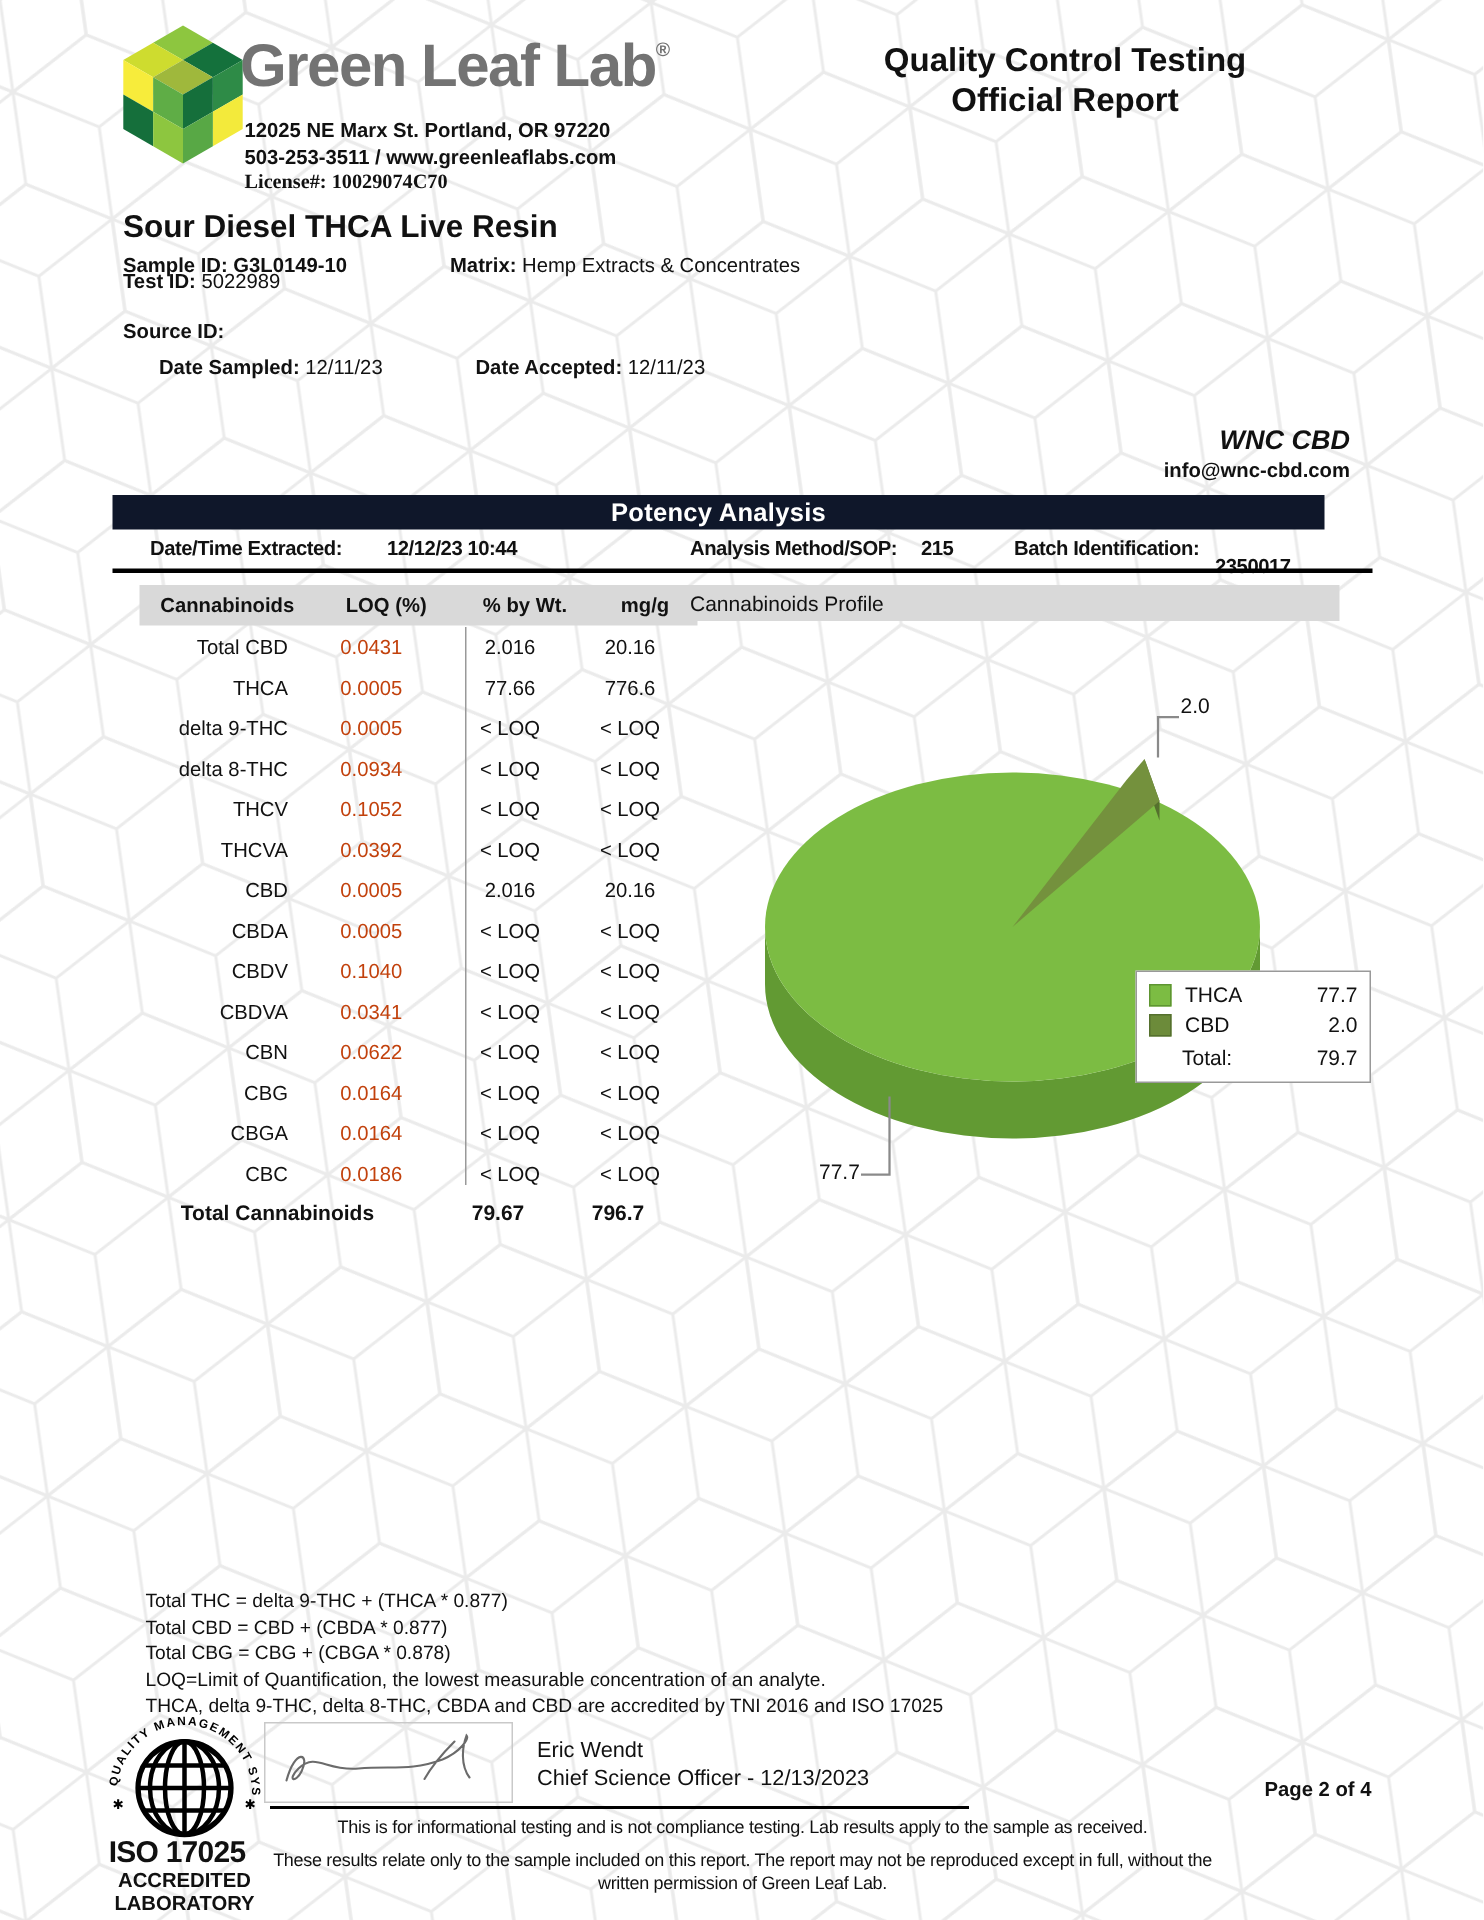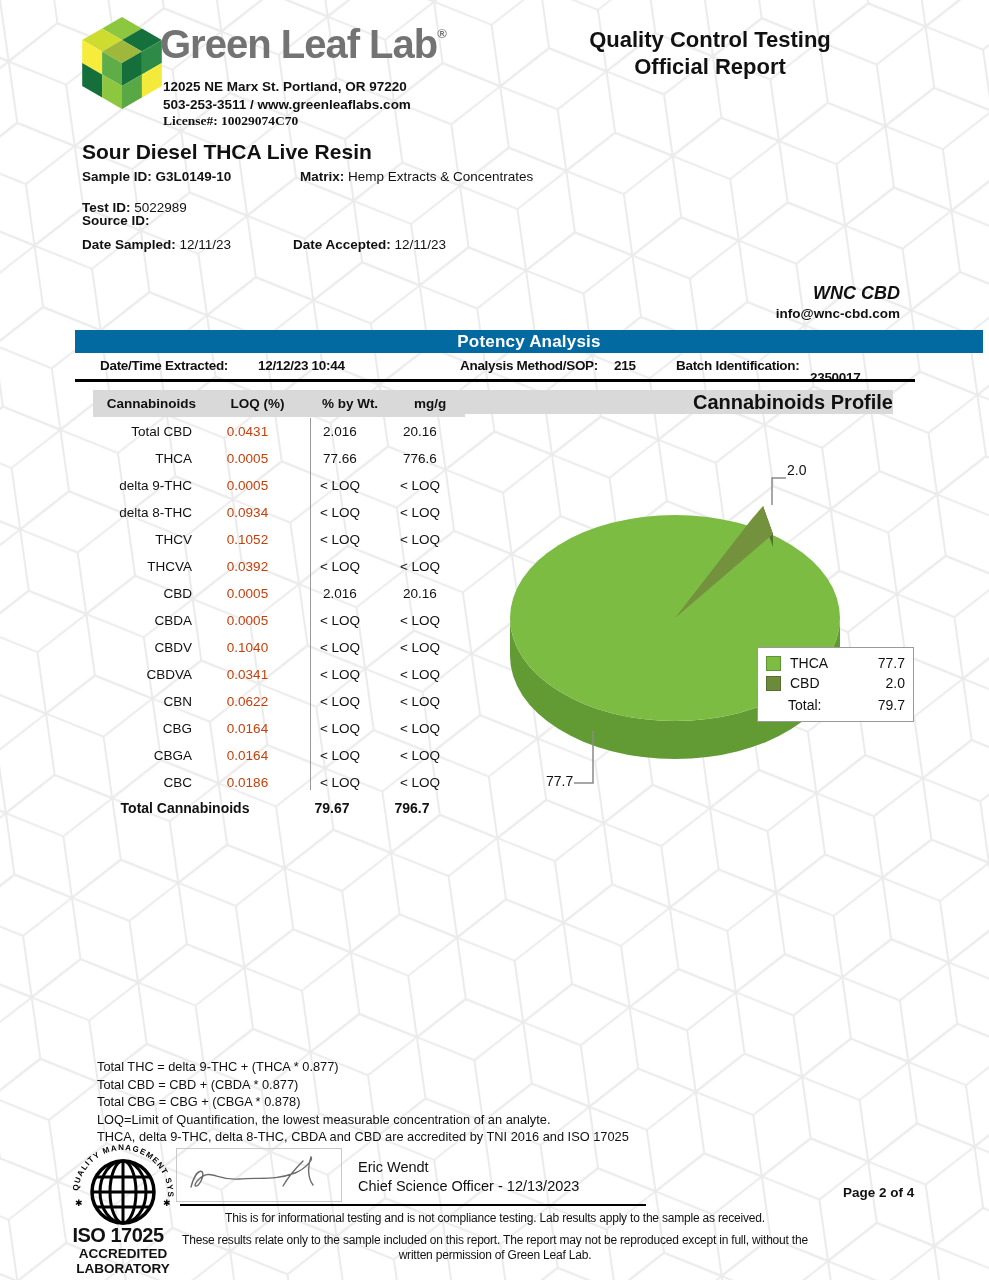--- a/index.html
+++ b/index.html
@@ -14,29 +14,29 @@
   .brand-reg{font-size:13px;vertical-align:20px;}
   .addr1{left:163px;top:79px;font-size:13.5px;font-weight:bold;}
   .addr2{left:163px;top:97px;font-size:13.5px;font-weight:bold;}
   .lic{left:163px;top:113px;font-size:13.5px;font-weight:bold;font-family:"Liberation Serif","DejaVu Serif",serif;}
   .qc{left:555px;top:26px;width:310px;text-align:center;font-size:22px;font-weight:bold;line-height:27px;}
 
   
   .sample-title{left:82px;top:140px;font-size:21px;font-weight:bold;}
   .info{font-size:13.5px;}
   .lab{font-weight:bold;}
-  .r1{top:169px;} .r2{top:200px;} .r3{top:213px;} .r4{top:237px;}
+  .r1{top:169px;} .r2{top:180px;} .r3{top:213px;} .r4{top:237px;margin-left:24px;}
   .c1{left:82px;} .cm{left:300px;} .cda{left:293px;}
 
   
   .client-name{left:700px;top:283px;width:200px;text-align:right;font-size:18px;font-weight:bold;font-style:italic;}
   .client-email{left:700px;top:306px;width:200px;text-align:right;font-size:13.5px;font-weight:bold;}
 
   
-  .black-bar{left:75px;top:330px;width:908px;height:23px;background:#0369a1;color:#fff;
+  .black-bar{left:75px;top:330px;width:808px;height:23px;background:#0f172a;color:#fff;
              text-align:center;font-size:17px;font-weight:bold;line-height:23px;letter-spacing:.2px;}
   .meta{top:358px;font-size:13.5px;font-weight:bold;letter-spacing:-.3px;}
   .m1l{left:100px;} .m1v{left:258px;} .m2l{left:460px;} .m2v{left:614px;} .m3l{left:676px;} .m3v{left:810px;margin-top:12px;}
   .black-rule{left:75px;top:379px;width:840px;height:2.5px;background:#000;}
 
   
   .thead{left:93px;top:390px;width:372px;height:27px;background:#d9d9d9;font-size:13.5px;font-weight:bold;line-height:27px;display:flex;}
   .col-name{width:117px;text-align:center;}
   .col-loq{width:95px;text-align:center;}
   .col-wt{width:90px;text-align:center;}
@@ -45,22 +45,22 @@
   .trow{display:flex;height:27px;line-height:27px;}
   .trow .col-name{text-align:right;padding-right:8px;width:109px;}
   .trow .col-loq{color:#c2410c;}
   .vline{left:310px;top:418px;width:1px;height:372px;background:#999;}
   .total-row{left:83px;top:794px;width:372px;display:flex;font-size:14px;font-weight:bold;height:28px;line-height:28px;}
   .total-name{width:204px;text-align:center;}
   .total-wt{width:90px;text-align:center;}
   .total-mgg{width:70px;text-align:center;}
 
   
-  .chart-head{left:460px;top:390px;width:433px;height:24px;background:#d9d9d9;text-align:right;
-              font-size:20px;font-weight:bold;line-height:24px;}
+  .chart-head{left:460px;top:390px;width:433px;height:24px;background:#d9d9d9;text-align:left;
+              font-size:14px;font-weight:normal;line-height:24px;}
   .pie-wrap{left:460px;top:415px;width:455px;height:395px;}
   .callout{font-size:14px;}
   .co-cbd{left:787px;top:462px;}
   .co-thca{left:546px;top:773px;}
   .legend{left:757px;top:647px;width:157px;background:#fff;border:1px solid #999;
           font-size:14px;padding:5px 8px 6px 8px;box-sizing:border-box;}
   .lg-row{display:flex;align-items:center;height:20px;}
   .sw{width:13px;height:13px;margin-right:9px;flex:0 0 13px;}
   .sw-thca{background:#7cbc43;border:1px solid #5e9532;}
   .sw-cbd{background:#6c8b3a;border:1px solid #55702e;}

